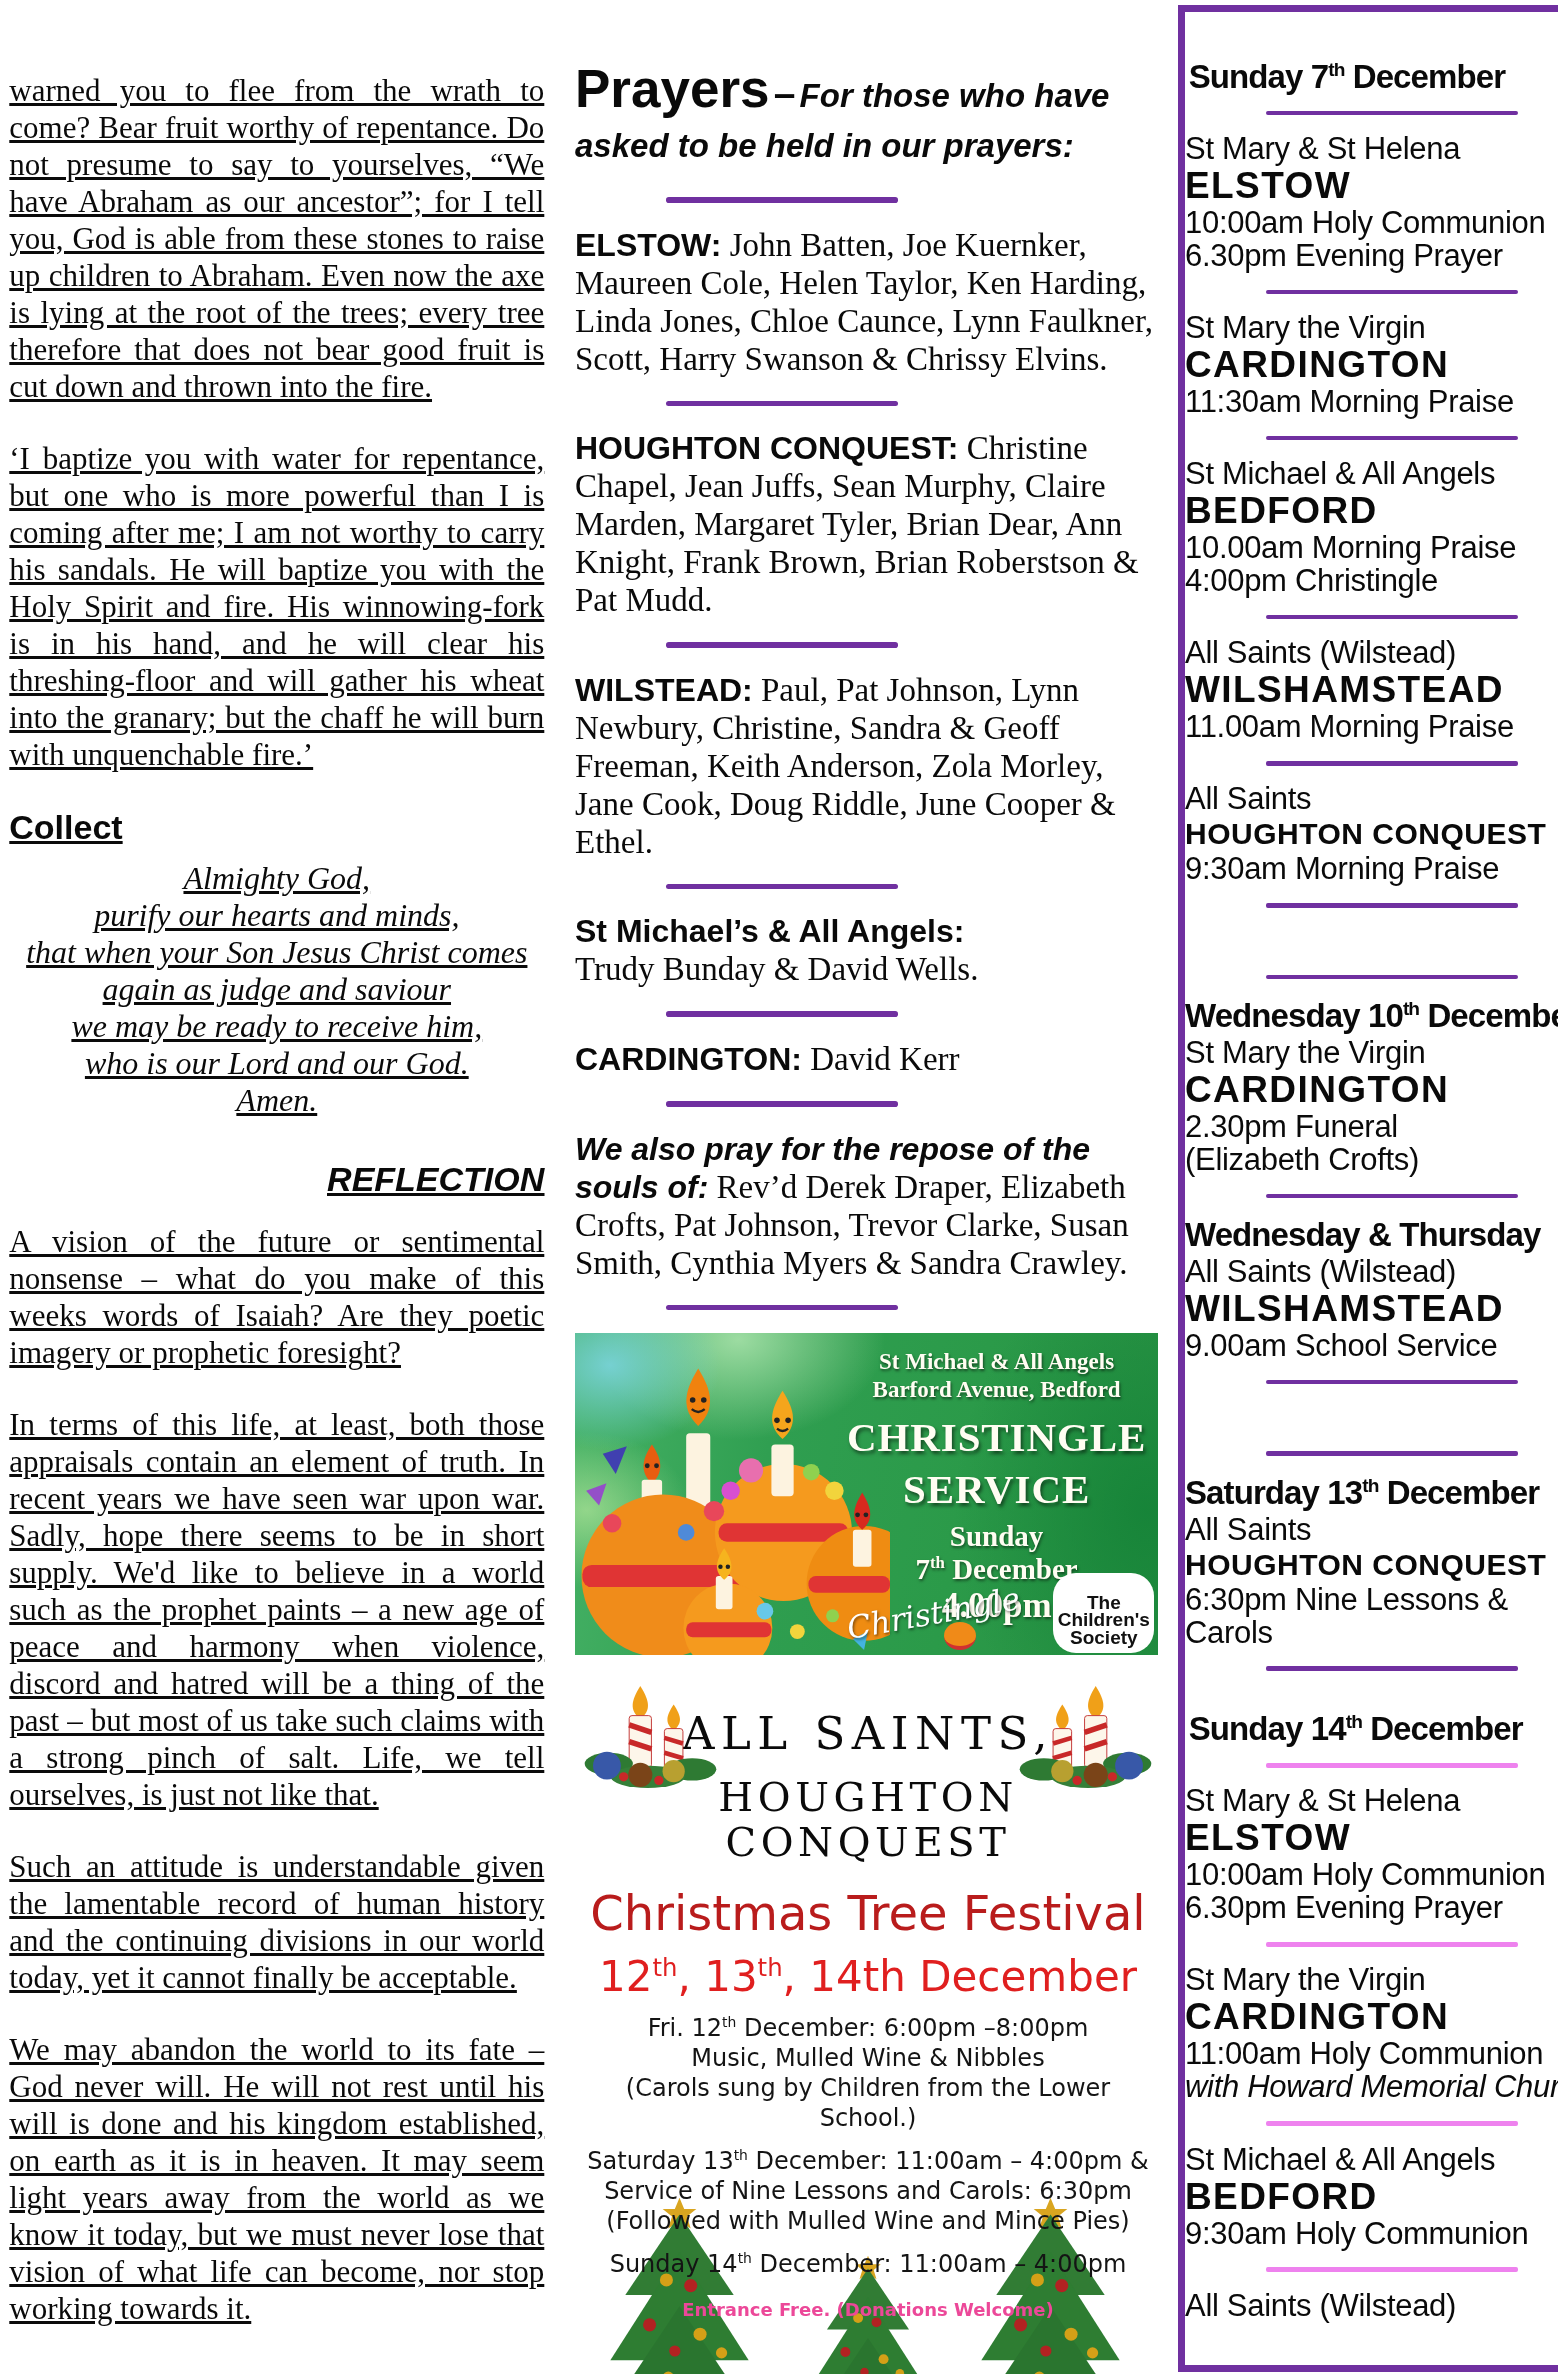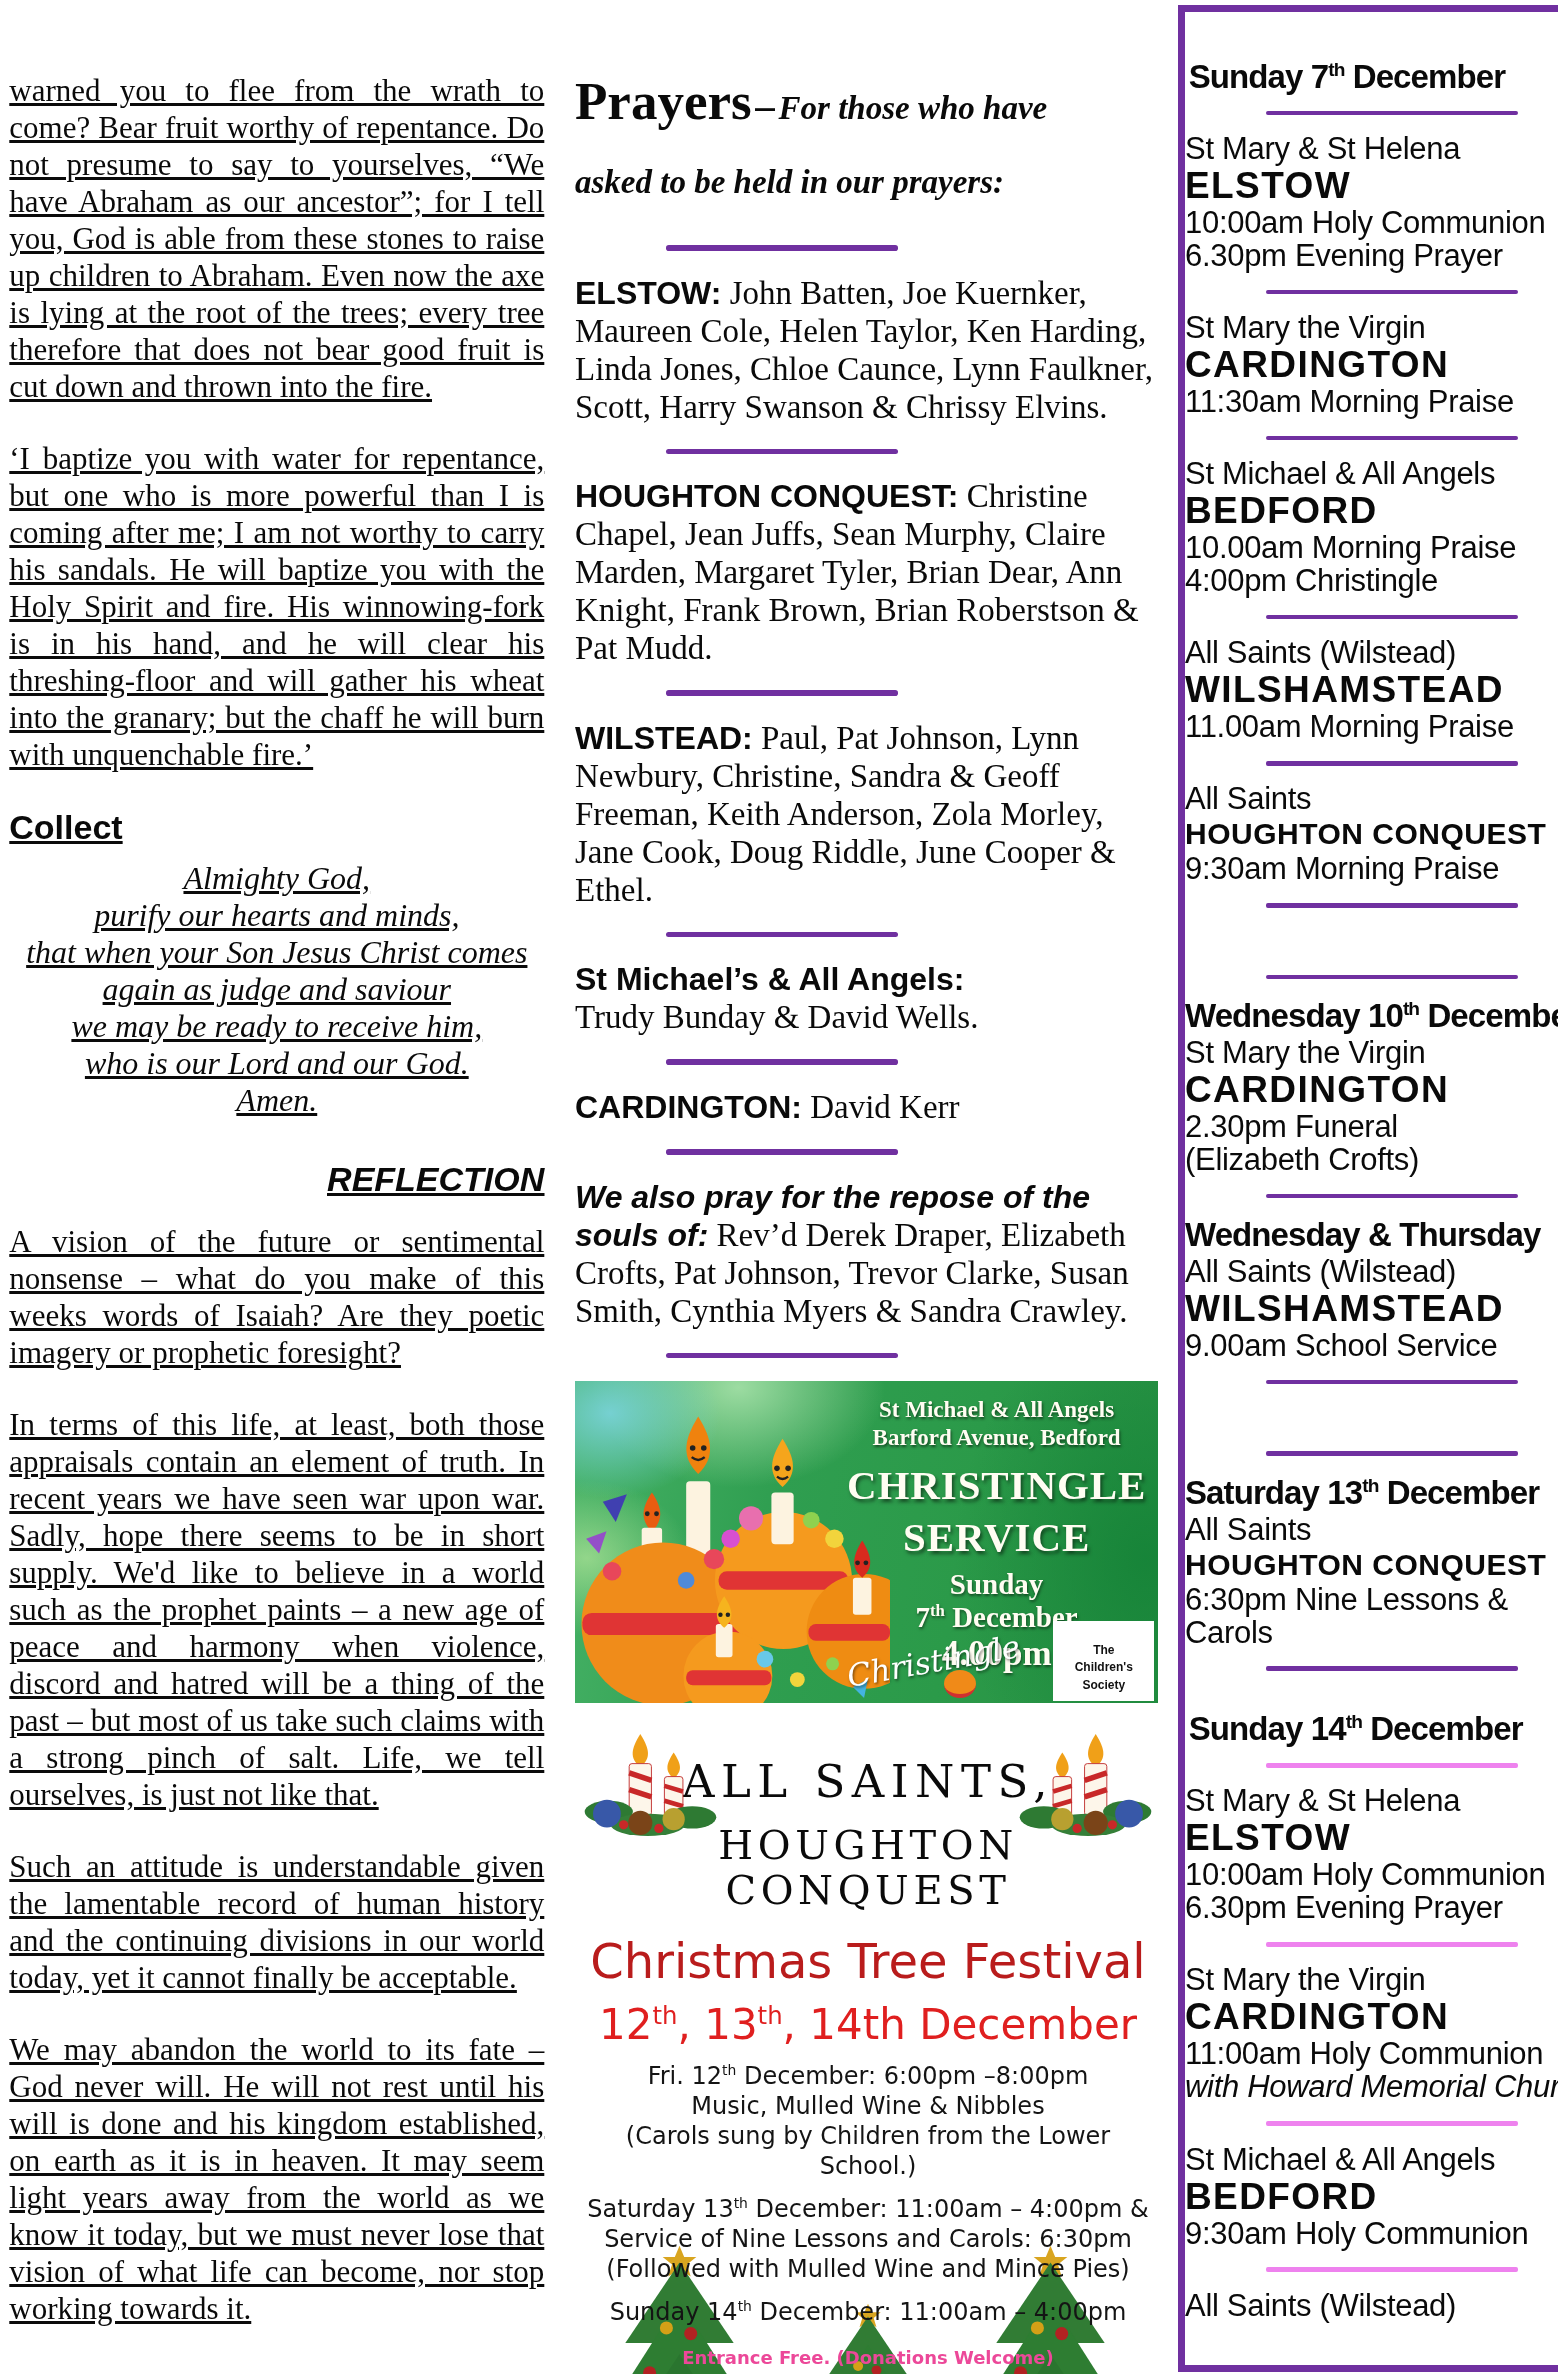--- a/index.html
+++ b/index.html
@@ -11,22 +11,22 @@
   .col-left{position:absolute;left:9.3px;top:72px;width:535px;text-decoration:underline;}
   .body-par{font-size:31px;line-height:37px;text-align:justify;margin:0 0 35px 0;}
   .collect-h{font-family:"Liberation Sans",sans-serif;font-weight:bold;font-size:34px;
              margin:28px 0 13px 0;}
   .poem{font-style:italic;font-size:32px;line-height:37px;text-align:center;margin:0;}
   .refl-h{font-family:"Liberation Sans",sans-serif;font-weight:bold;font-style:italic;
           font-size:34px;text-decoration:underline;text-align:right;margin:41px 0 24px 0;}
 
   
   .col-mid{position:absolute;left:575px;top:67px;width:586px;}
-  .prayers-head{font-family:Liberation Serif, serif;font-weight:bold;width:543px;
-                line-height:68px;margin:0 0 1.9px 0;}
+  .prayers-head{font-family:Liberation Sans, sans-serif;font-weight:bold;width:543px;
+                line-height:44px;margin:0 0 1.9px 0;}
   .prayers-title{font-size:53px;}
   .prayers-dash{font-size:39px;}
   .prayers-sub{font-size:33px;font-style:italic;}
   .pdiv{width:232px;height:5.6px;background:#7030a0;border-radius:2.8px;margin:23px 0 23px 91px;}
   .pgroup{margin:0;font-size:33px;line-height:38px;}
   .plabel{font-family:"Liberation Sans",sans-serif;font-weight:bold;font-size:32px;}
   .plabel.it{font-style:italic;}
 
   
   .poster-christingle{position:relative;width:583px;height:322px;margin-top:16px;overflow:hidden;
@@ -42,22 +42,22 @@
   .xp-title{font-size:41px;font-weight:bold;line-height:44px;letter-spacing:0.9px;margin-top:11px;
             text-shadow:1.9px 2.8px 3.7px rgba(0,0,0,.5);}
   .xp-day{font-size:29px;font-weight:bold;line-height:33px;margin-top:9.3px;text-shadow:0.9px 1.9px 2.8px rgba(0,0,0,.5);}
   .xp-date{font-size:29px;font-weight:bold;line-height:33px;text-shadow:0.9px 1.9px 2.8px rgba(0,0,0,.5);}
   .xp-time{font-size:35px;font-weight:bold;line-height:39px;text-shadow:0.9px 1.9px 2.8px rgba(0,0,0,.5);}
   .xp-logo{position:absolute;right:137px;bottom:24px;color:#fff;font-size:31px;font-style:italic;
            font-family:"DejaVu Serif",serif;transform:rotate(-10deg);text-shadow:0.9px 1.9px 2.8px rgba(0,0,0,.5);}
   .xp-logo-orange{position:absolute;right:182px;bottom:5.6px;width:32px;height:24px;border-radius:50%;
            background:#f08a18;border-bottom:4.6px solid #d03030;}
   .xp-soc{position:absolute;right:3.7px;bottom:1.9px;width:101px;height:80px;background:#ffffff;color:#111;
-          font-family:"Liberation Sans",sans-serif;font-weight:bold;font-size:12px;line-height:17.6px;
-          text-align:center;padding-top:20.4px;box-sizing:border-box;}
+          font-family:"Liberation Sans",sans-serif;font-weight:bold;font-size:19px;line-height:17.6px;
+          text-align:center;padding-top:20.4px;box-sizing:border-box;border-radius:23px;}
   .xp-art{position:absolute;left:0;top:0;}
 
   
   .poster-trees{position:relative;width:586px;height:772px;margin-top:12px;background:#fff;
                 text-align:center;}
   .tp-l1{font-family:"DejaVu Serif",serif;font-size:45px;letter-spacing:6.5px;padding-top:43px;line-height:48px;}
   .tp-l2{font-family:"DejaVu Serif",serif;font-size:40px;letter-spacing:4.6px;margin-top:16.7px;line-height:45px;}
   .tp-title{color:#b91c1c;font-family:"DejaVu Sans",sans-serif;font-size:48px;line-height:52px;margin-top:22px;}
   .tp-dates{color:#e01f1f;font-family:"DejaVu Sans",sans-serif;font-size:42px;line-height:46px;margin-top:15px;}
   .tp-line{font-family:"DejaVu Sans",sans-serif;font-size:24px;line-height:30px;color:#141414;}

